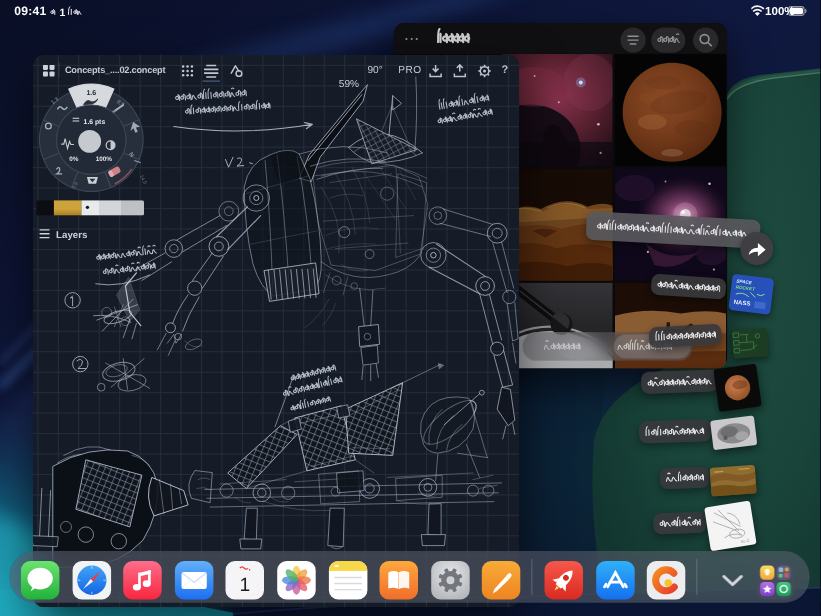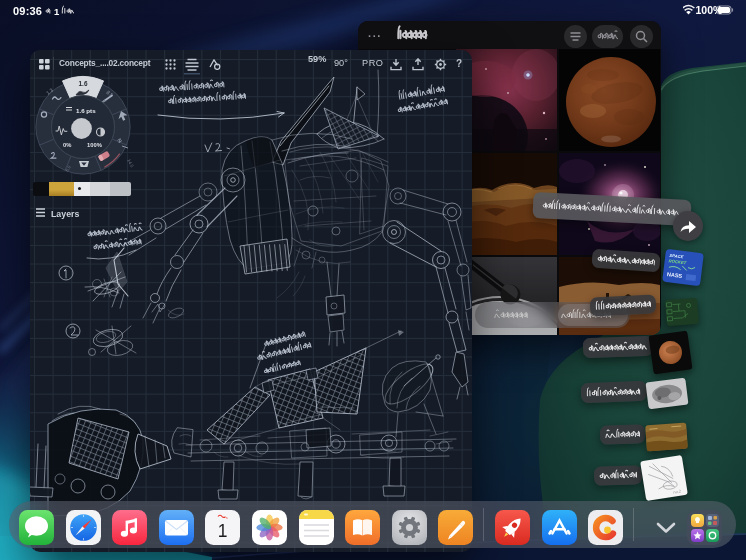--- a/index.html
+++ b/index.html
@@ -579,21 +579,21 @@
       <svg style="position:absolute;left:154px;top:8px" width="16" height="17" viewBox="0 0 16 17">
       <g stroke="#c2c8d2" stroke-width="1.5">
           <path d="M3.5,1.5 h9 M1.5,5 h13 M1.5,8.5 h13 M3.5,12 h9"></path>
         </g>
       <path d="M0,15.8 h16" stroke="#3a4a61" stroke-width="1.5"></path>
       </svg>
       <svg style="position:absolute;left:179px;top:9px" width="12" height="11" viewBox="0 0 12 11">
       <path d="M1,8 L5,0.8 L8.6,6.4" fill="none" stroke="#c2c8d2" stroke-width="1.3" stroke-linejoin="round"></path>
       <circle cx="8.2" cy="7.8" r="2.6" fill="none" stroke="#c2c8d2" stroke-width="1.3"></circle>
       </svg>
-      <div style="position:absolute;left:278px;top:4px;font-size:9.2px;font-weight:bold;color:#c6ccd4">59%</div>
+      <div style="position:absolute;left:278px;top:21px;font-size:9.2px;font-weight:normal;color:#c6ccd4">59%</div>
       <div style="position:absolute;left:304px;top:8px;font-size:9.2px;font-weight:normal;color:#c6ccd4">90°</div>
       <div style="position:absolute;left:332px;top:8px;font-size:9.2px;font-weight:normal;color:#c6ccd4;letter-spacing:0.5px">PRO</div>
       <svg style="position:absolute;left:360px;top:8px" width="12" height="13" viewBox="0 0 12 13">
       <path d="M6,1 V6.5 M3.3,4.2 L6,7.1 L8.7,4.2" fill="none" stroke="#bcc3cc" stroke-width="1.4"></path>
       <path d="M1,8.8 L1,11.6 H11 L11,8.8" fill="none" stroke="#bcc3cc" stroke-width="1.4"></path>
       </svg>
       <svg style="position:absolute;left:382px;top:8px" width="12" height="13" viewBox="0 0 12 13">
       <path d="M6,7 V1.2 M3.3,3.8 L6,0.9 L8.7,3.8" fill="none" stroke="#bcc3cc" stroke-width="1.4"></path>
       <path d="M1,8.8 L1,11.6 H11 L11,8.8" fill="none" stroke="#bcc3cc" stroke-width="1.4"></path>
       </svg>
@@ -739,21 +739,21 @@
       <div style="position:absolute;left:4px;top:18.5px;width:13px;height:13px;border-radius:4px;background:linear-gradient(180deg,#b873e8,#7e3cc8)"></div>
       <svg style="position:absolute;left:4px;top:18.5px" width="13" height="13" viewBox="0 0 13 13">
         <path d="M6.5,2.6 l1.2,2.6 2.8,0.3 -2.1,1.9 0.6,2.8 -2.5,-1.5 -2.5,1.5 0.6,-2.8 -2.1,-1.9 2.8,-0.3 Z" fill="#fff" opacity="0.95"></path>
       </svg>
       <div style="position:absolute;left:18.5px;top:18.5px;width:13px;height:13px;border-radius:4px;background:linear-gradient(180deg,#44c47e,#189a5a)"></div>
       <svg style="position:absolute;left:18.5px;top:18.5px" width="13" height="13" viewBox="0 0 13 13">
         <circle cx="6.5" cy="6.5" r="3.2" fill="none" stroke="#fff" stroke-width="1.4" opacity="0.95"></circle>
       </svg>
     </div>
 
-<div style="position:absolute;left:13px;top:5px;color:#fff;font-size:11px;font-weight:bold;letter-spacing:0.2px">09:36</div>
+<div style="position:absolute;left:13px;top:5px;color:#fff;font-size:11px;font-weight:bold;letter-spacing:0.2px">09:41</div>
 <svg style="position:absolute;left:45px;top:5px" width="30" height="12" viewBox="0 0 30 12">
  <path d="M3.2,6.9 a1.2,1.2 0 1 0 -0.1,0.1 M3.2,6.9 L3.2,4.5 Q3.2,2.5 4.8,5.0 L4.8,8.1" fill="none" stroke="#ffffff" stroke-width="0.9" stroke-linecap="round" stroke-linejoin="round" opacity="0.95"></path>
  <text x="9" y="9.5" fill="#fff" font-size="9.5" font-weight="bold" font-family="Liberation Sans">1</text>
  <g transform="translate(16,0)">
         <path d="M1.3,8.1 Q1.1,1.3 2.6,0.9 M3.8,8.1 L3.8,3.5 M8.1,6.9 a1.2,1.2 0 1 0 -0.1,0.1 M8.1,6.9 L8.1,4.5 Q7.9,2.5 9.3,5.0 L9.3,8.1 M10.0,8.1 q0.6,-4.6 1.3,-2.3 q0.6,2.3 1.3,2.3" fill="none" stroke="#ffffff" stroke-width="0.9" stroke-linecap="round" stroke-linejoin="round" opacity="0.95"></path>
       </g>
 </svg>
 <svg style="position:absolute;left:683px;top:4px" width="52" height="13" viewBox="0 0 52 13">
  <path d="M5.5,10.5 L3.2,8 Q5.5,6.2 7.8,8 Z" fill="#fff"></path>
  <path d="M1.6,6.3 Q5.5,3.2 9.4,6.3" stroke="#fff" stroke-width="1.5" fill="none" opacity="0.95"></path>

